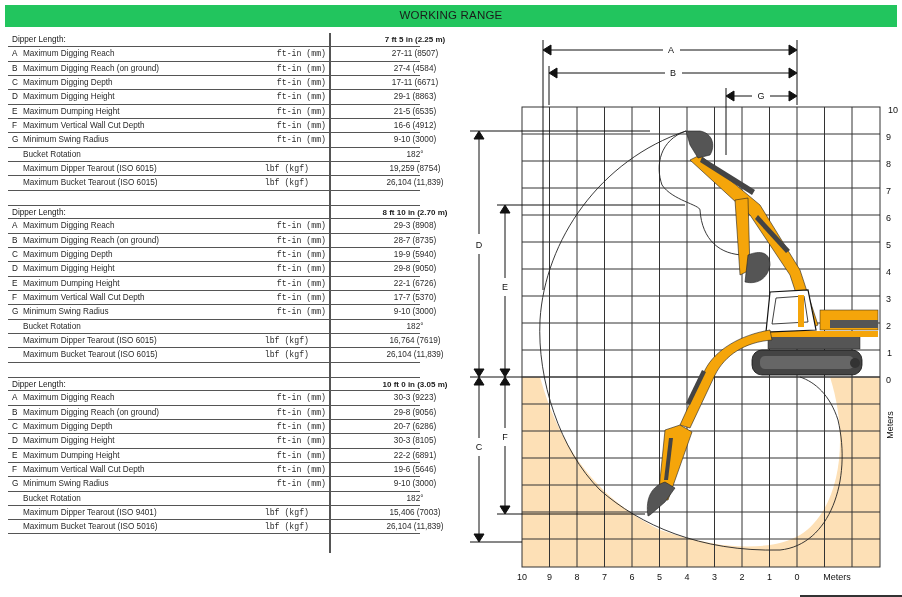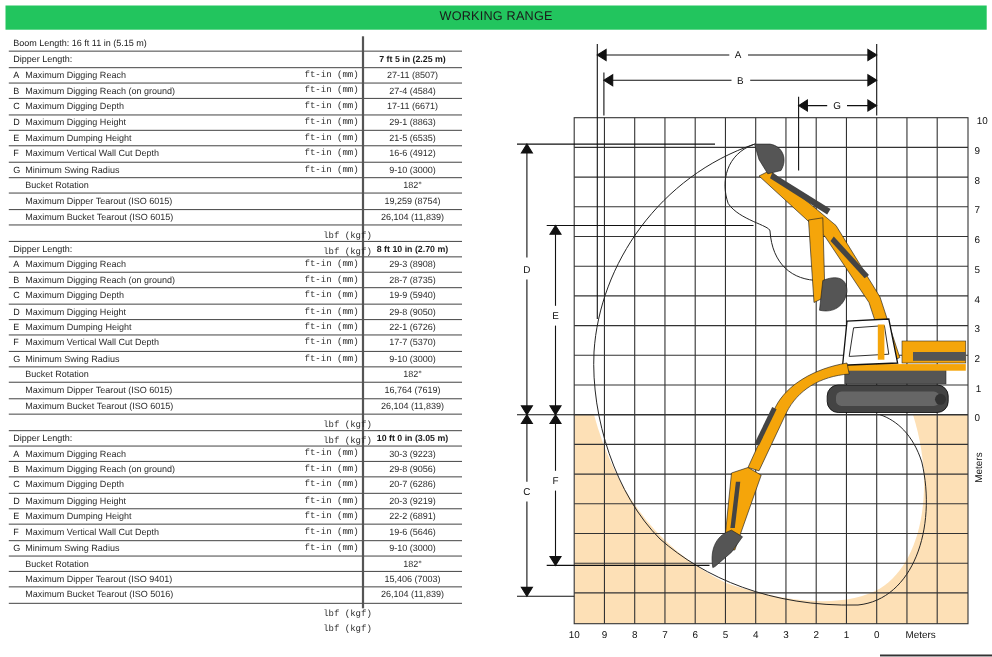--- a/index.html
+++ b/index.html
@@ -6,41 +6,38 @@
   body{width:902px;height:597px;position:relative;overflow:hidden;font-family:"Liberation Sans",sans-serif;color:#1a1a1a;}
   .banner{position:absolute;left:5px;top:5px;width:892px;height:22px;background:#22c55e;}
   .banner-title{position:absolute;left:0;right:0;top:4px;text-align:center;font-size:11.5px;letter-spacing:0.2px;color:#1a1a1a;}
   .specs{position:absolute;left:8px;top:33px;width:412px;}
   .vsep{position:absolute;left:321px;top:0;width:1.5px;background:#555;}
   .row{position:relative;height:14.33px;font-size:8.2px;line-height:14.33px;border-bottom:1px solid #555;box-sizing:border-box;}
   .row .letter{position:absolute;left:4px;width:12px;}
   .row .label{position:absolute;left:15px;color:#2b2b2b;}
   .row .label.full{left:4px;color:#1a1a1a;}
   .row .unit{position:absolute;right:94px;color:#2b2b2b;font-family:Liberation Mono, monospace;}
-  .row .unit.lbf{right:82px;margin-top:32px;}
-  .row .val{position:absolute;left:322px;width:90px;text-align:center;color:#2b2b2b;}
+  .row .unit.lbf{right:111px;}
+  .row .val{position:absolute;left:322px;width:90px;text-align:center;color:#2b2b2b;padding-left:40px;}
   .row .val.bold{font-weight:bold;color:#1a1a1a;font-size:8px;}
   .row.boom{border-bottom:1.5px solid #555;}
   .row.dipper{border-bottom:1.5px solid #555;}
   .spacer{height:14.33px;}
   .diagram{position:absolute;left:0;top:0;width:902px;height:597px;}
 </style>
 </head>
 <body>
 
 <div class="banner">
   <div class="banner-title">WORKING RANGE</div>
 </div>
 
 <div class="specs">
   <div class="vsep" style="height:520px;"></div>
 
-  <div class="row boom">
-    <span class="label full">Boom Length: 16 ft 11 in (5.15 m)</span>
-  </div>
 
   <div class="row dipper">
     <span class="label full">Dipper Length:</span>
     <span class="val bold">7 ft 5 in (2.25 m)</span>
   </div>
   <div class="row">
       <span class="letter">A</span>
       <span class="label">Maximum Digging Reach</span>
       <span class="unit">ft-in (mm)</span>
       <span class="val">27-11 (8507)</span>
@@ -186,21 +183,21 @@
   <div class="row">
       <span class="letter">C</span>
       <span class="label">Maximum Digging Depth</span>
       <span class="unit">ft-in (mm)</span>
       <span class="val">20-7 (6286)</span>
     </div>
   <div class="row">
       <span class="letter">D</span>
       <span class="label">Maximum Digging Height</span>
       <span class="unit">ft-in (mm)</span>
-      <span class="val">20-3 (9219)</span>
+      <span class="val">30-3 (8105)</span>
     </div>
   <div class="row">
       <span class="letter">E</span>
       <span class="label">Maximum Dumping Height</span>
       <span class="unit">ft-in (mm)</span>
       <span class="val">22-2 (6891)</span>
     </div>
   <div class="row">
       <span class="letter">F</span>
       <span class="label">Maximum Vertical Wall Cut Depth</span>

